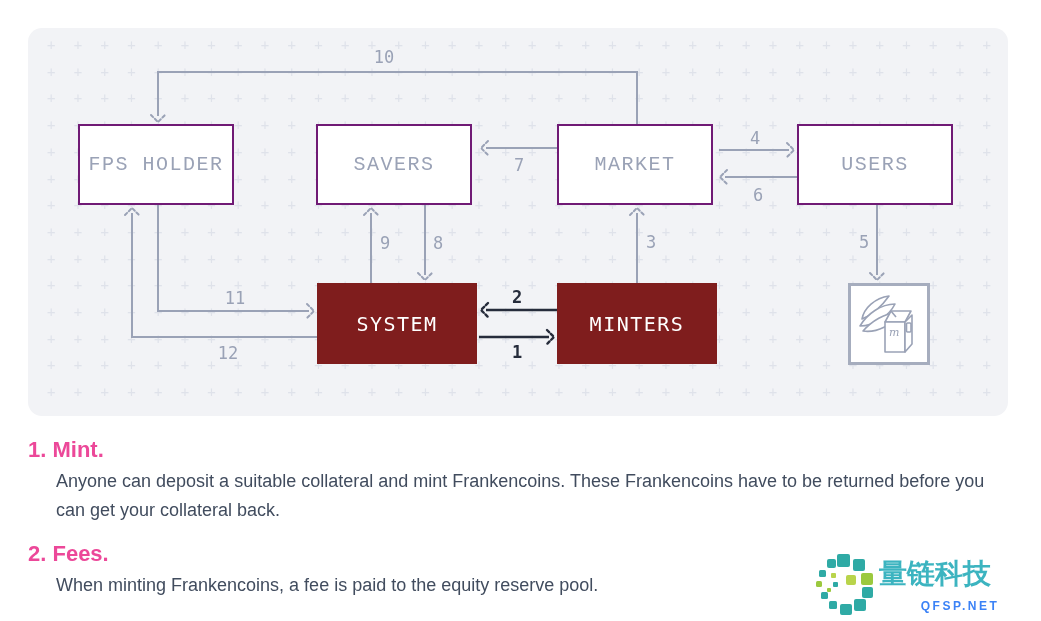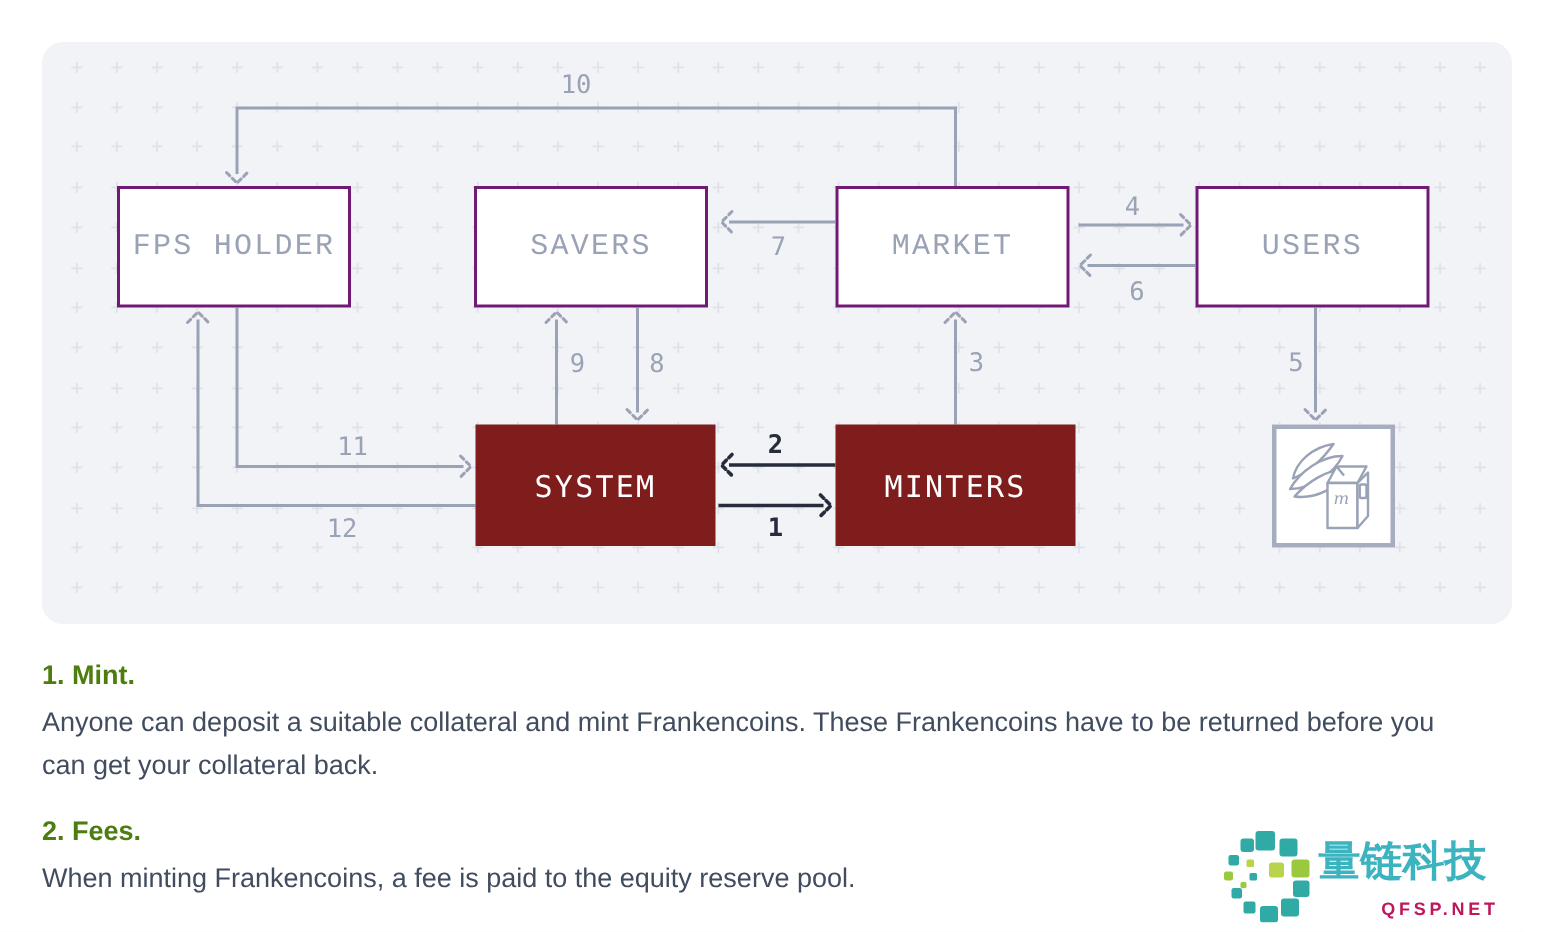--- a/index.html
+++ b/index.html
@@ -27,32 +27,32 @@
   .node.goods { width:82px; height:82px; background:#ffffff; border:3px solid #a6adbe; }
 
   .edge-label { position:absolute; transform:translate(-50%,-50%);
                 font-family:"DejaVu Sans Mono", monospace; font-size:17px;
                 color:#9aa2b6;text-align:right; }
   .edge-label.dk { color:#262c3b; font-weight:bold; }
 
   
   .content { position:absolute; left:28px; top:438px; width:960px; }
   .section { margin-bottom:17px; }
-  .section h3 { font-size:18px; font-weight:bold; color:#4d7c0f; line-height:24px;
+  .section h3 { font-size:22px; font-weight:bold; color:#ec4899; line-height:24px;
                 margin-bottom:5px; }
-  .section p  { font-size:18px; color:#414c5e; line-height:29px; max-width:945px; }
+  .section p  { font-size:18px; color:#414c5e; line-height:29px; max-width:945px;margin-left:28px; }
 
   
   .watermark { position:absolute; left:816px; top:550px; width:226px; height:68px; }
   .wm-icon { position:absolute; left:0; top:3px; }
   .wm-brand { position:absolute; left:63px; top:2px; width:163px;
               font-family:sans-serif; font-size:28px; font-weight:bold;
               color:#3cb4c0; letter-spacing:0px; line-height:44px; white-space:nowrap; }
   .wm-domain { position:absolute; left:144px; top:49px; transform:translateX(-50%);
-               font-size:12px; font-weight:bold; letter-spacing:2.5px; color:#be185d; }
+               font-size:12px; font-weight:bold; letter-spacing:2.5px; color:#3b82f6; }
 </style>
 </head>
 <body>
 
 <div class="page">
 
   <div class="panel">
 
     <pre class="plus-grid">++++++++++++++++++++++++++++++++++++
 ++++++++++++++++++++++++++++++++++++

